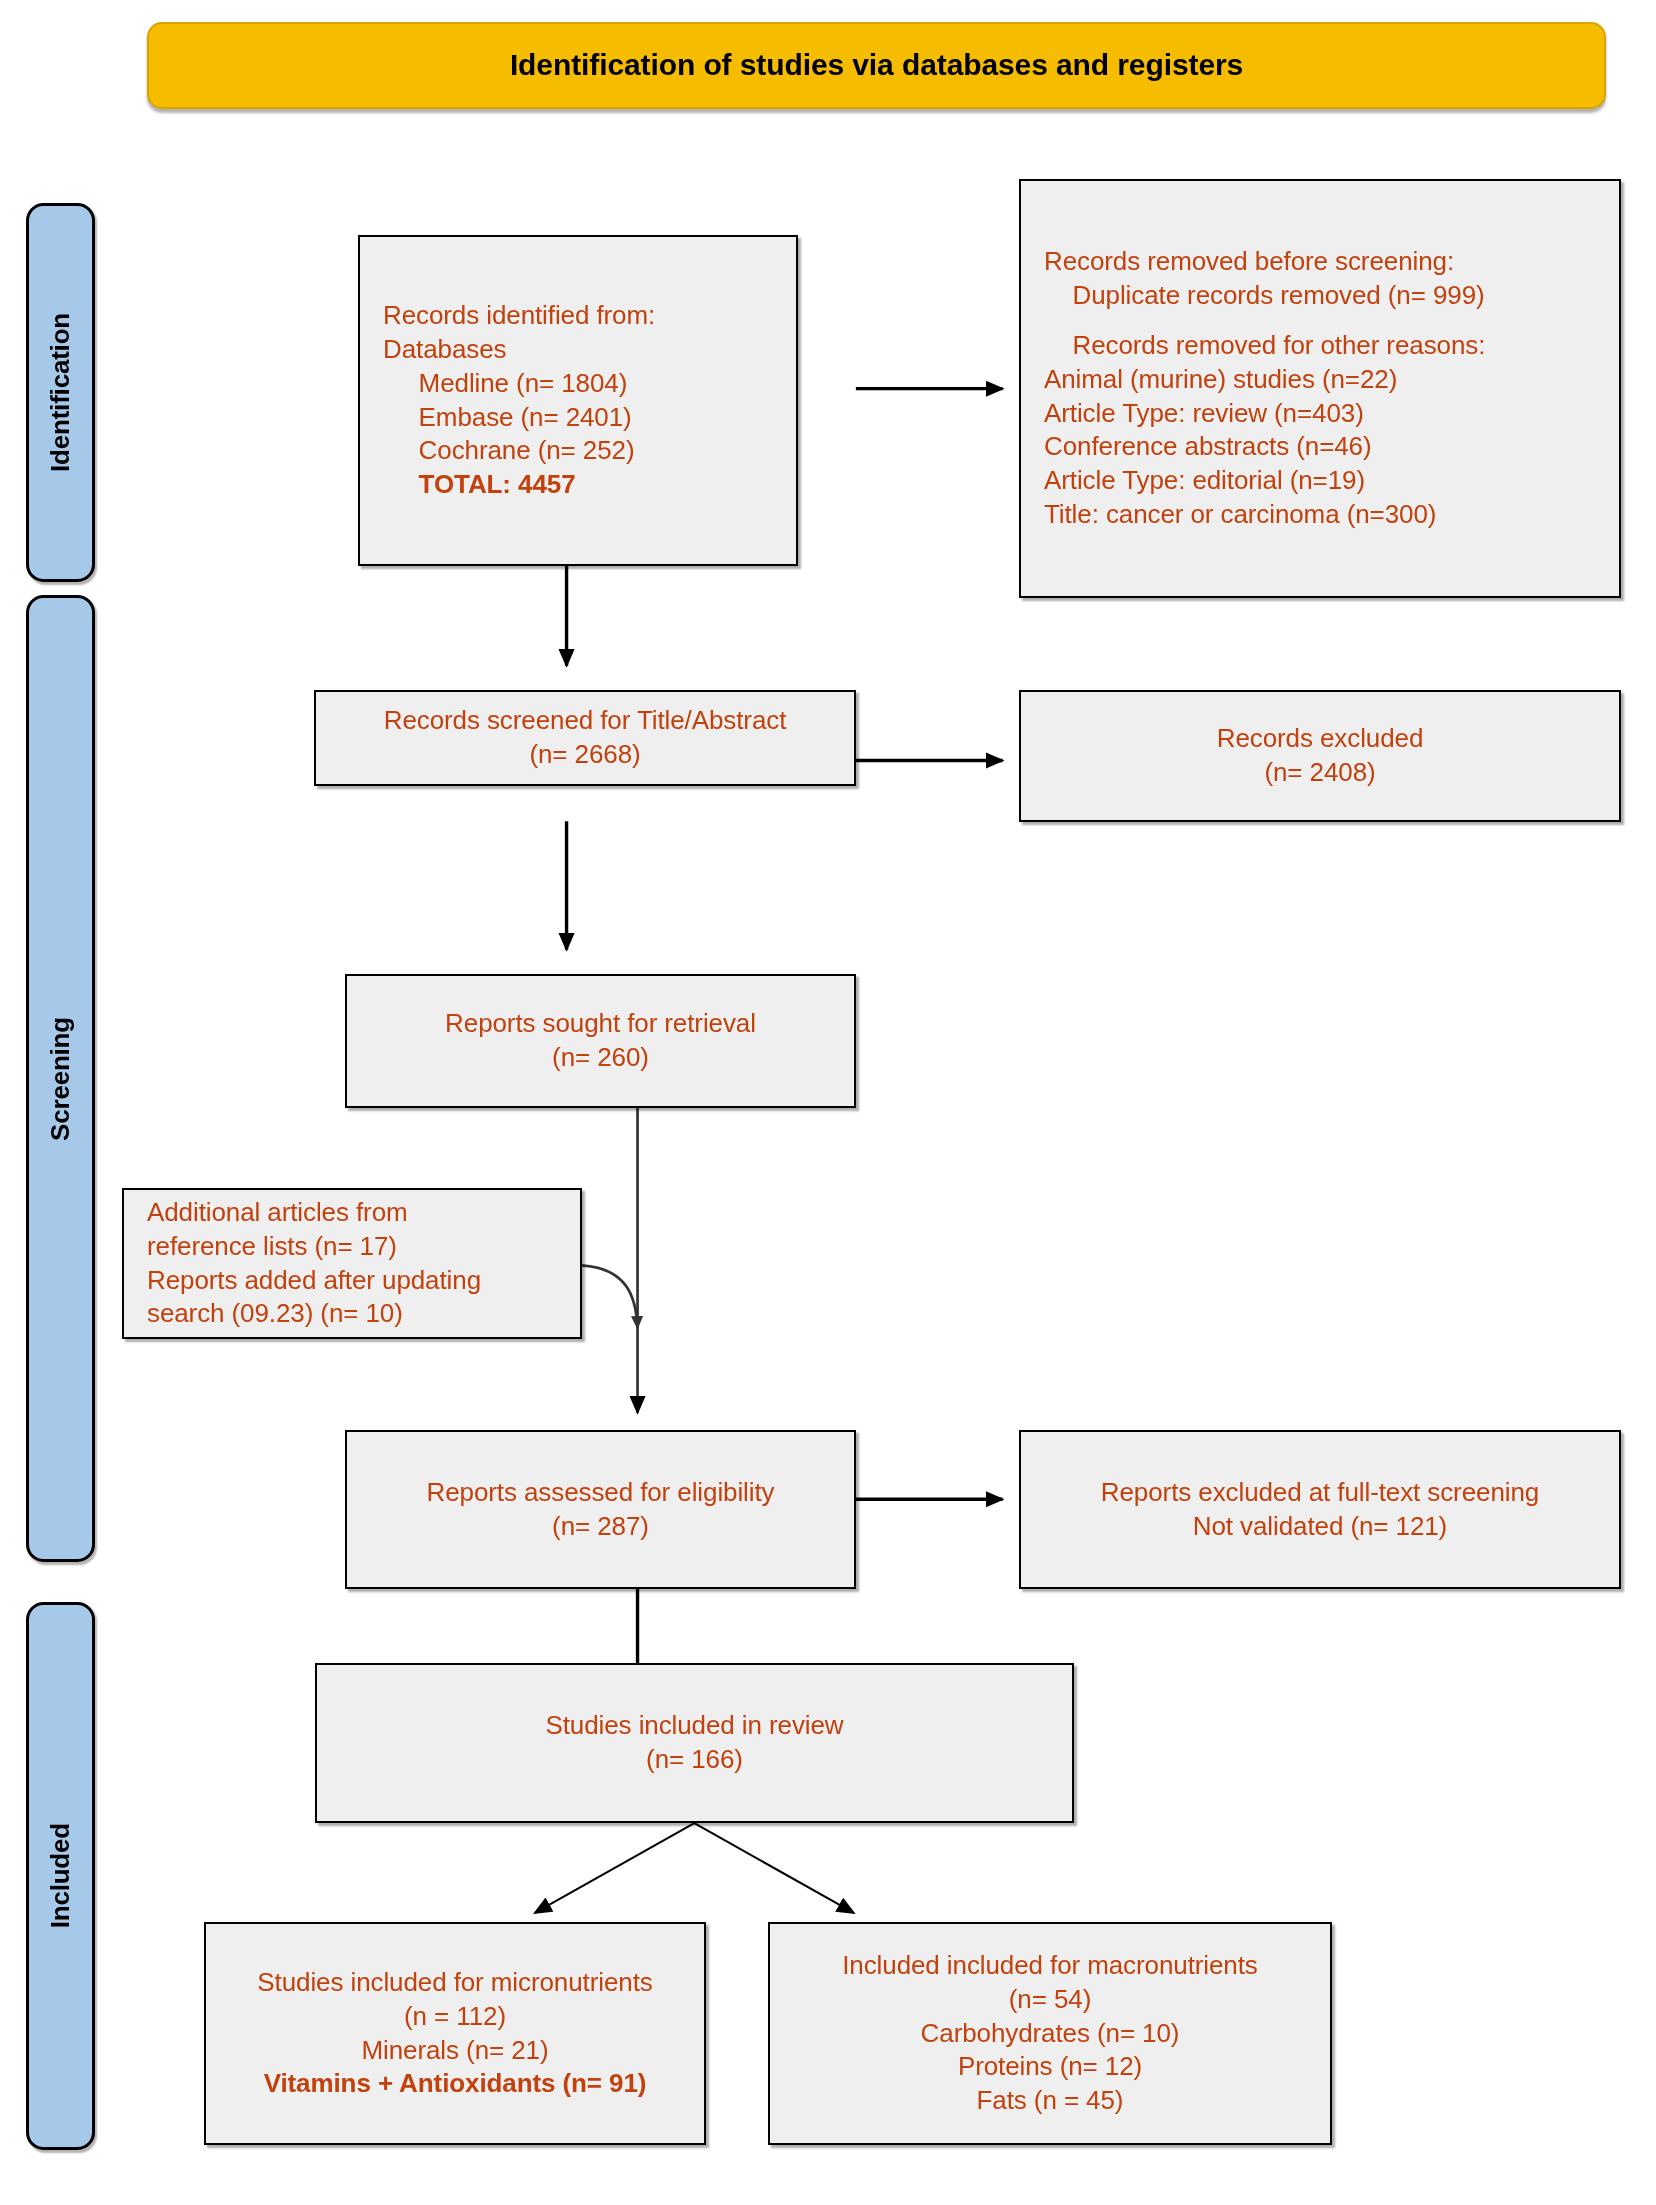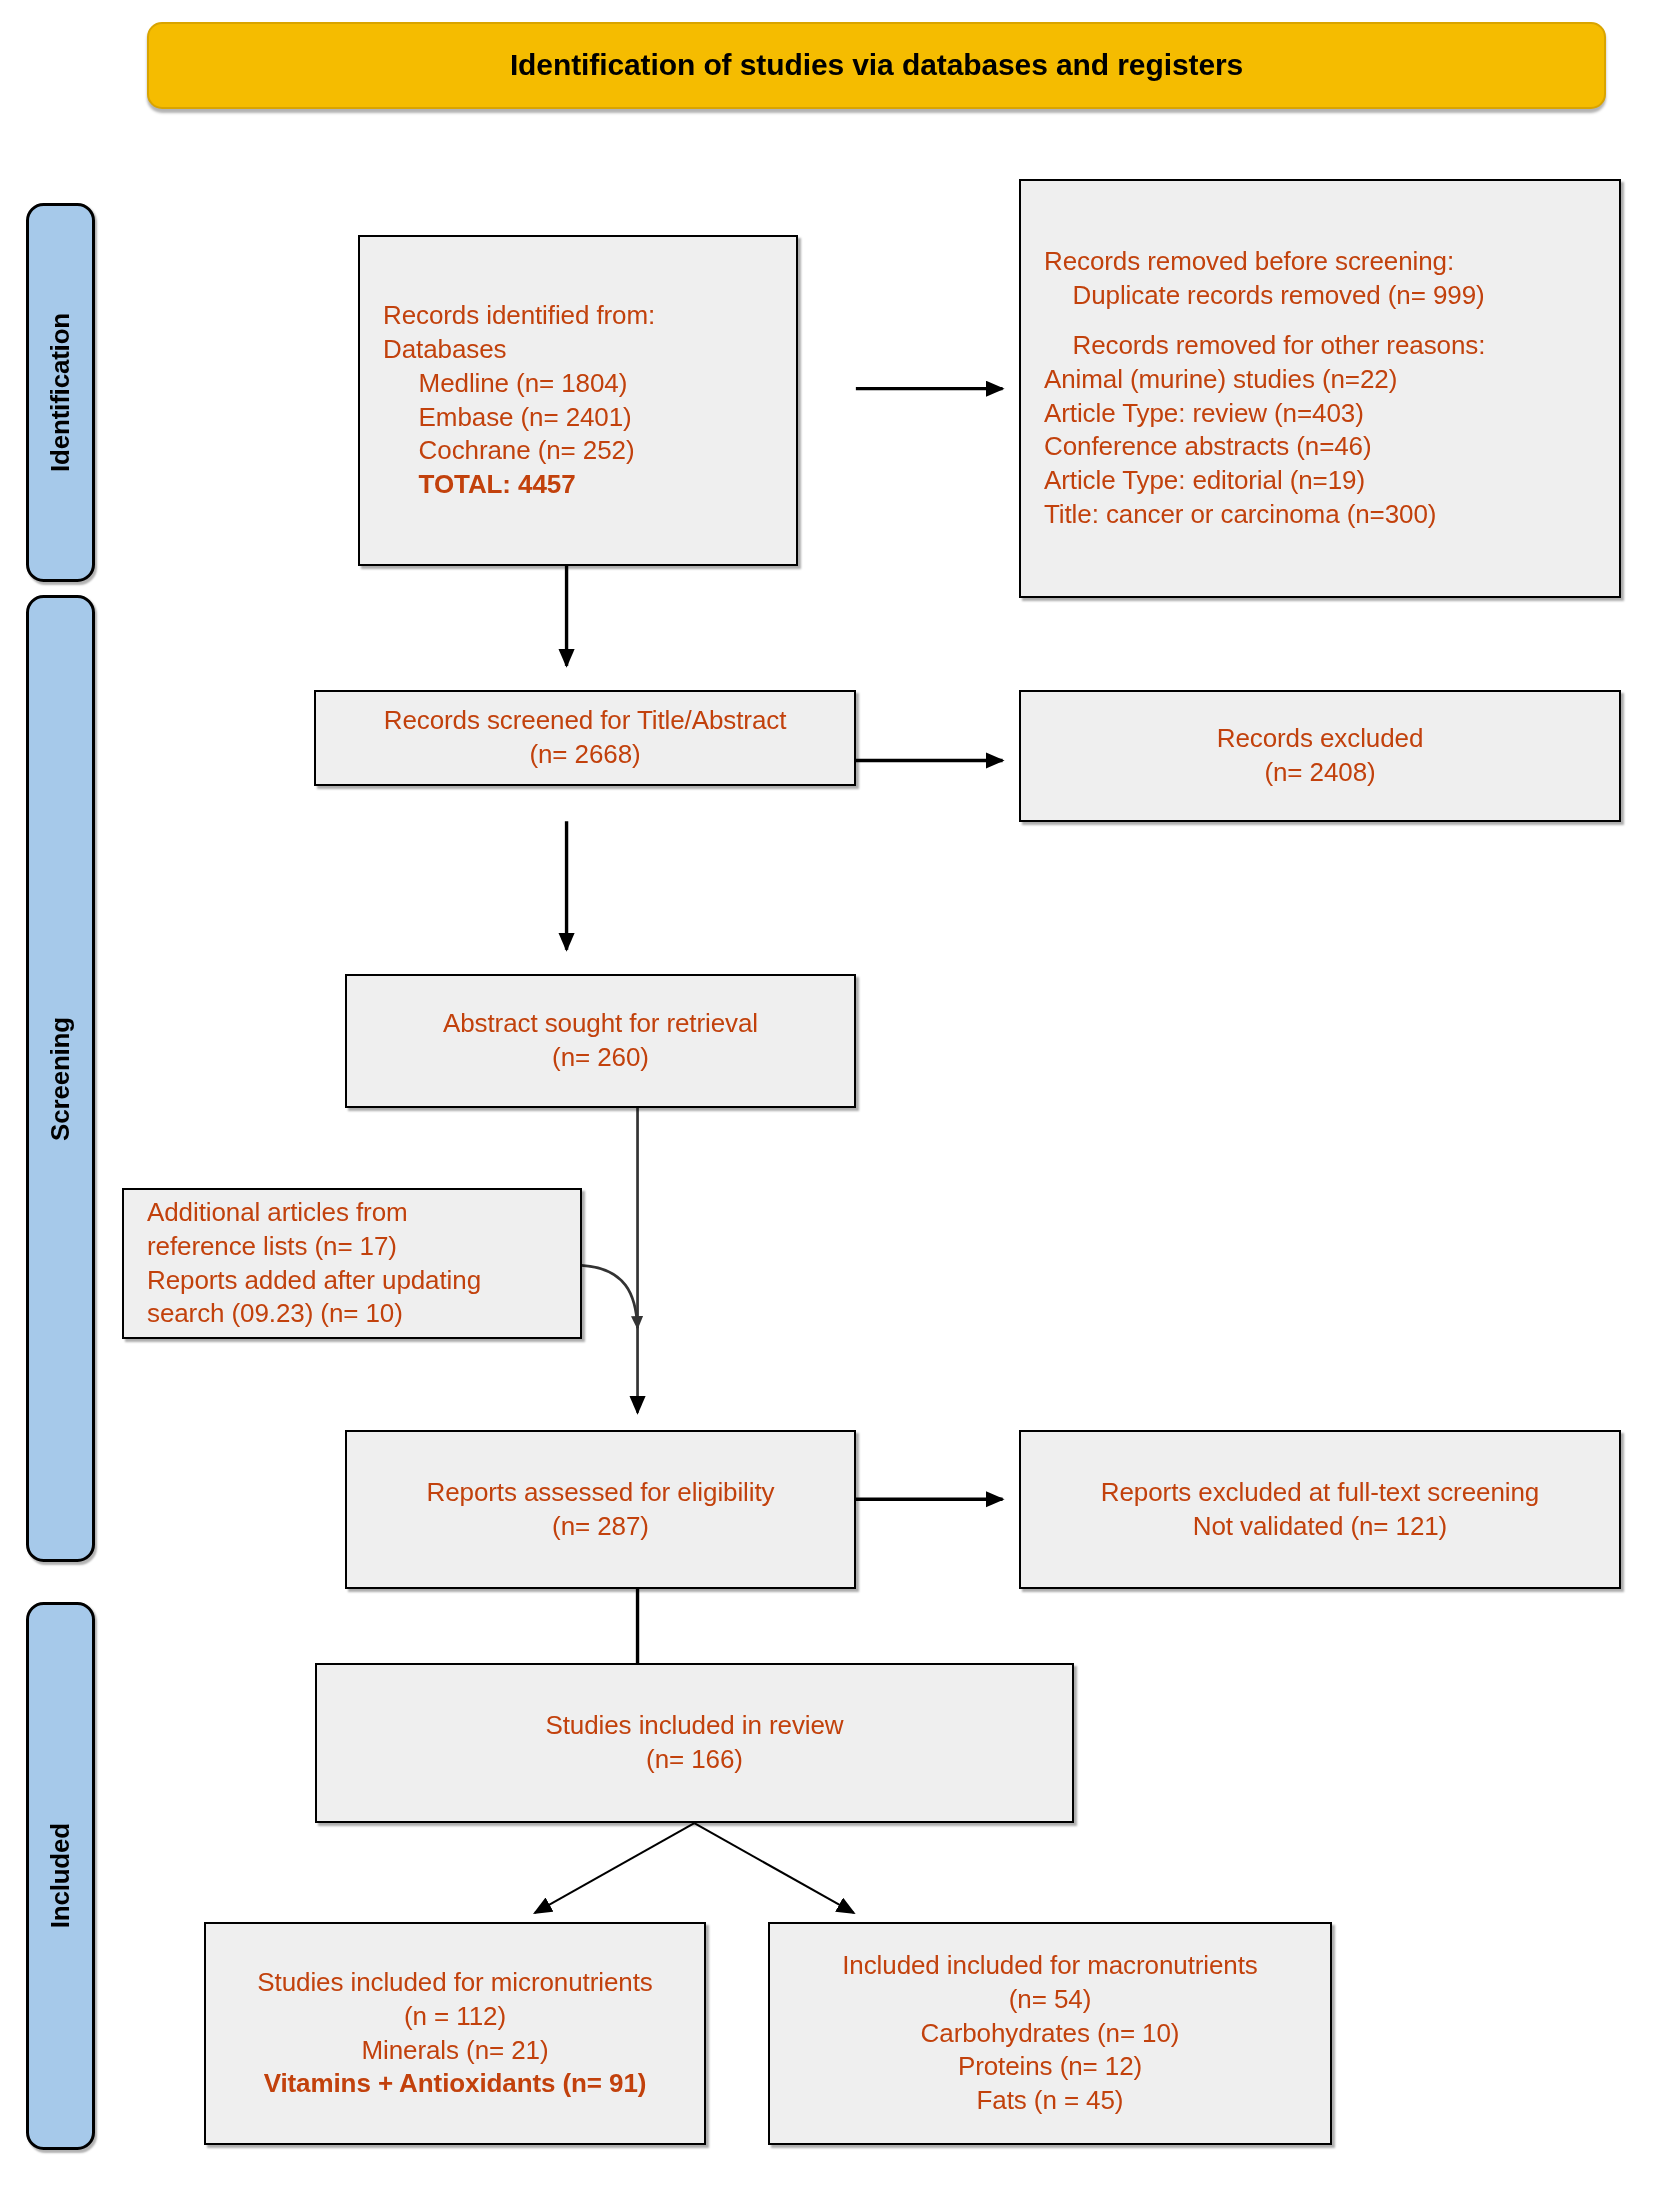--- a/index.html
+++ b/index.html
@@ -204,21 +204,21 @@
 
   <div class="pbox al-center" style="left:1019px; top:690px; width:602px; height:132px;">
     <div class="lines">
         <div class="ln">Records excluded</div>
         <div class="ln">(n= 2408)</div>
       </div>
   </div>
 
   <div class="pbox al-center" style="left:345px; top:974px; width:511px; height:134px;">
     <div class="lines">
-        <div class="ln">Abstract sought for retrieval</div>
+        <div class="ln">Reports sought for retrieval</div>
         <div class="ln">(n= 260)</div>
       </div>
   </div>
 
   <div class="pbox al-left" style="left:122px; top:1188px; width:460px; height:151px;">
     <div class="lines">
         <div class="ln">Additional articles from</div>
         <div class="ln">reference lists (n= 17)</div>
         <div class="ln">Reports added after updating</div>
         <div class="ln">search (09.23) (n= 10)</div>

